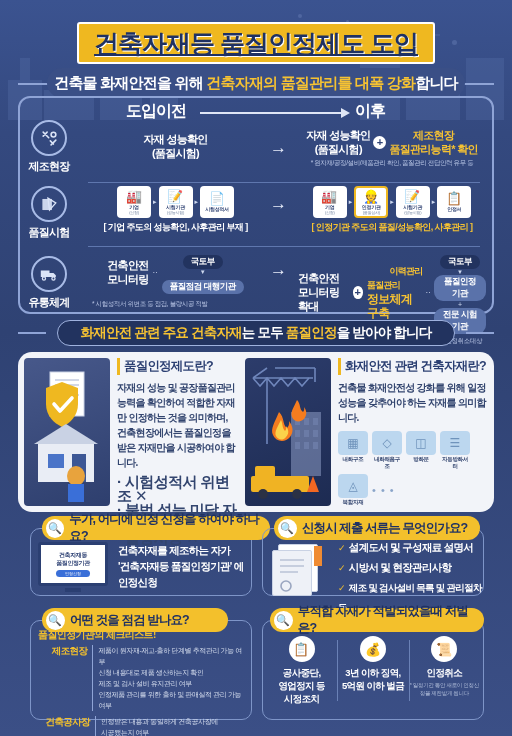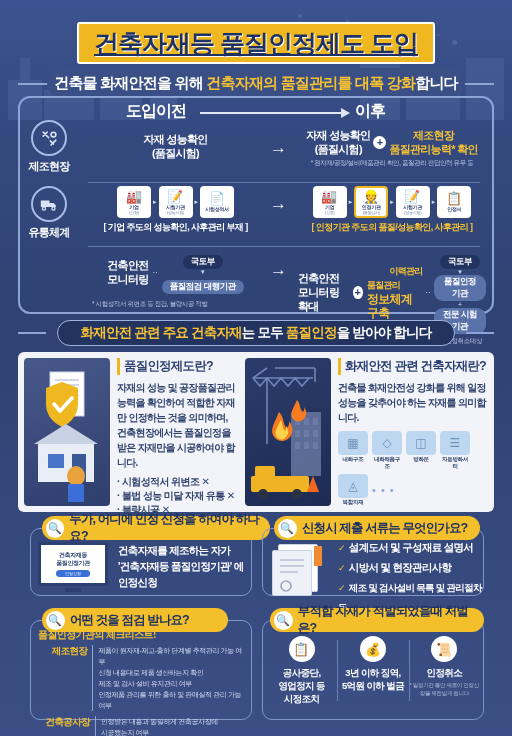--- a/index.html
+++ b/index.html
@@ -76,30 +76,30 @@
   
   .banner{
     position:absolute;left:57px;top:320px;width:398px;height:26px;
     background:#22335f;border:1.5px solid #9fb2de;border-radius:13px;
     display:flex;align-items:center;justify-content:center;
   }
   .banner span{font-size:13.5px;font-weight:bold;color:#f6c232;letter-spacing:-.8px;}
   .banner .w{color:#fff;}
   .bline{position:absolute;top:332px;height:2px;background:#8fa4d6;width:28px;}
   
-  .info{position:absolute;left:18px;top:352px;width:476px;height:160px;background:#f2f4f9;border-radius:6px;}
+  .info{position:absolute;left:18px;top:352px;width:476px;height:160px;background:#f2f4f9;border-radius:14px;}
   .info-in{position:absolute;inset:6px;display:flex;gap:8px;}
   .icard{flex:1;display:flex;gap:7px;}
   .ipic{width:86px;border-radius:4px;position:relative;overflow:hidden;}
   .ipic.a{background:linear-gradient(160deg,#47588a,#2e3f6e);}
   .ipic.b{background:linear-gradient(160deg,#2c3c6b,#1d2b52);}
   .itxt{flex:1;}
   .ih{font-size:12.5px;font-weight:bold;color:#2b3f72;letter-spacing:-.8px;padding-left:4px;border-left:3px solid #efb820;}
   .ip{font-size:10px;font-weight:bold;color:#33456f;letter-spacing:-.7px;line-height:15px;margin-top:5px;}
-  .ibul{font-size:10px;font-weight:bold;color:#33456f;letter-spacing:-.6px;line-height:14px;margin-top:5px;}
+  .ibul{font-size:15px;font-weight:bold;color:#33456f;letter-spacing:-.6px;line-height:14px;margin-top:5px;}
   .mats{display:flex;flex-wrap:wrap;gap:4px;margin-top:6px;width:150px;}
   .mat{width:30px;text-align:center;}
   .matbox{width:30px;height:24px;background:#bcd7ef;border-radius:4px;display:flex;align-items:center;justify-content:center;font-size:12px;color:#6f93bb;}
   .matlbl{font-size:5.5px;color:#33456f;letter-spacing:-.3px;margin-top:1px;font-weight:bold;}
   .matdots{font-size:11px;color:#8ba5c9;align-self:center;letter-spacing:1px;}
   
   .qa{position:absolute;border:1.5px solid #7e95c8;border-radius:10px;}
   .qhead{
     position:absolute;height:24px;background:#f3c02c;border-radius:12px;
     display:flex;align-items:center;padding-left:4px;
@@ -172,20 +172,29 @@
   <div class="sidecol">
     <div class="side" style="height:66px;">
       <div class="circ">
         <svg width="19" height="19" viewBox="0 0 24 24" fill="none" stroke="#dbe4f7" stroke-width="2" stroke-linecap="round">
             <path d="M4 4l7 7M4 9l5-5M14 20l6-6M13 15l4 4"></path>
             <circle cx="17" cy="7" r="3"></circle>
           </svg>
       </div>
       <div class="lbl">제조현장</div>
     </div>
+    <div class="side" style="height:70px;">
+      <div class="circ">
+        <svg width="19" height="19" viewBox="0 0 24 24" fill="#dbe4f7">
+            <path d="M3 5h12v14H3z" opacity=".9"></path>
+            <path d="M10 4l10 6-8 9z" fill="none" stroke="#dbe4f7" stroke-width="1.6"></path>
+          </svg>
+      </div>
+      <div class="lbl">품질시험</div>
+    </div>
     <div class="side">
       <div class="circ">
         <svg width="19" height="19" viewBox="0 0 24 24" fill="#dbe4f7">
             <path d="M1 7h11v8H1zM12 10h5l3 3v2h-8z"></path>
             <circle cx="5" cy="17" r="2" fill="none" stroke="#dbe4f7" stroke-width="1.6"></circle>
             <circle cx="17" cy="17" r="2" fill="none" stroke="#dbe4f7" stroke-width="1.6"></circle>
           </svg>
       </div>
       <div class="lbl">유통체계</div>
     </div>

